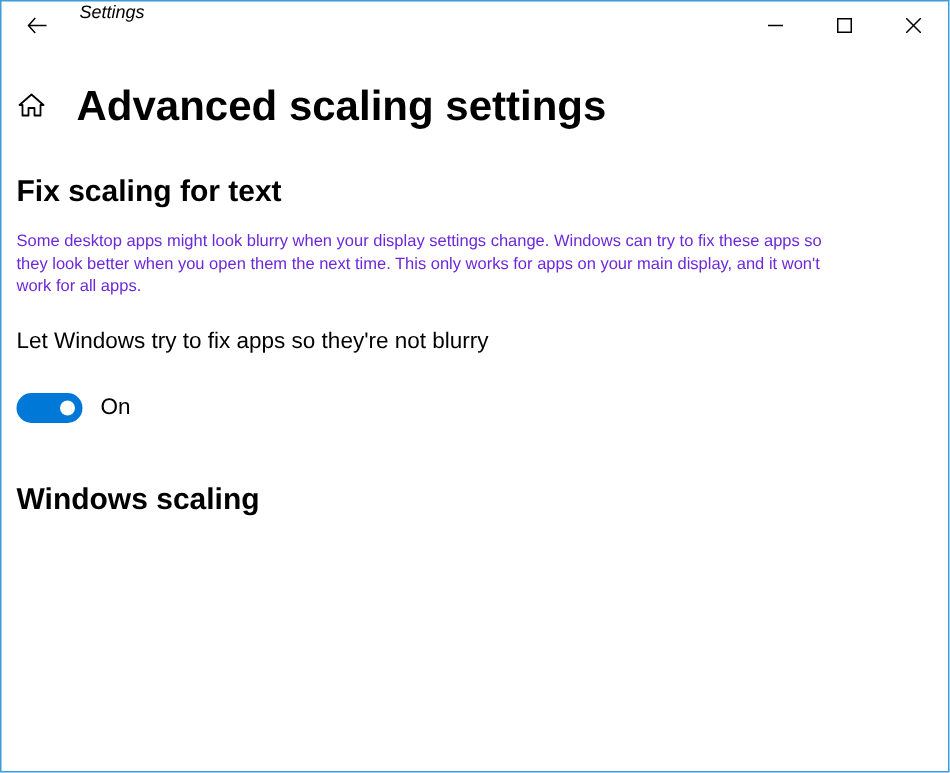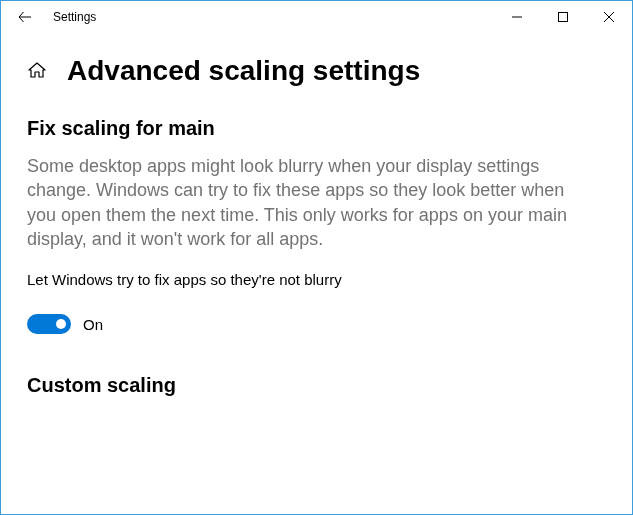--- a/index.html
+++ b/index.html
@@ -17,22 +17,23 @@
       color: #000;
     }
     .titlebar {
       display: flex;
       align-items: center;
       height: 32px;
       padding-left: 4px;
     }
     .titlebar-left {
       display: flex;
-      align-items: center;
+      align-items: flex-start;
       flex: 1;
+      font-style: italic;
     }
     .back-button {
       width: 40px;
       height: 32px;
       display: flex;
       align-items: center;
       justify-content: center;
       cursor: pointer;
     }
     .app-title {
@@ -45,21 +46,21 @@
     }
     .win-btn {
       width: 46px;
       height: 32px;
       display: flex;
       align-items: center;
       justify-content: center;
       cursor: pointer;
     }
     .content {
-      padding: 0 26px;
+      padding: 0 10px;
     }
     .header-row {
       display: flex;
       align-items: center;
       margin-top: 22px;
       margin-bottom: 30px;
     }
     .home-icon {
       width: 22px;
       height: 22px;
@@ -71,23 +72,23 @@
       font-weight: 600;
       color: #000;
     }
     .section-heading {
       font-size: 20px;
       font-weight: 600;
       margin-bottom: 14px;
       color: #000;
     }
     .section-text {
-      font-size: 18px;
+      font-size: 11px;
       line-height: 1.35;
-      color: #737373;
+      color: #6d28d9;
       max-width: 550px;
       margin-bottom: 20px;
     }
     .toggle-label {
       font-size: 15px;
       margin-bottom: 26px;
       color: #000;
     }
     .toggle-row {
       display: flex;
@@ -152,24 +153,24 @@
 <div class="content">
   <div class="header-row">
     <div class="home-icon">
       <svg width="20" height="20" viewBox="0 0 20 20">
         <path d="M10 3 L2 10 L4 10 L4 17 L8 17 L8 12 L12 12 L12 17 L16 17 L16 10 L18 10 Z" stroke="#000" stroke-width="1.2" fill="none" stroke-linejoin="round"></path>
       </svg>
     </div>
     <h1 class="page-title">Advanced scaling settings</h1>
   </div>
 
-  <h2 class="section-heading">Fix scaling for main</h2>
+  <h2 class="section-heading">Fix scaling for text</h2>
   <p class="section-text">Some desktop apps might look blurry when your display settings change. Windows can try to fix these apps so they look better when you open them the next time. This only works for apps on your main display, and it won't work for all apps.</p>
   <p class="toggle-label">Let Windows try to fix apps so they're not blurry</p>
   <div class="toggle-row">
     <div class="toggle">
       <div class="toggle-knob"></div>
     </div>
     <span class="toggle-state">On</span>
   </div>
 
-  <h2 class="section-heading">Custom scaling</h2>
+  <h2 class="section-heading">Windows scaling</h2>
 </div>
 
 </body></html>

